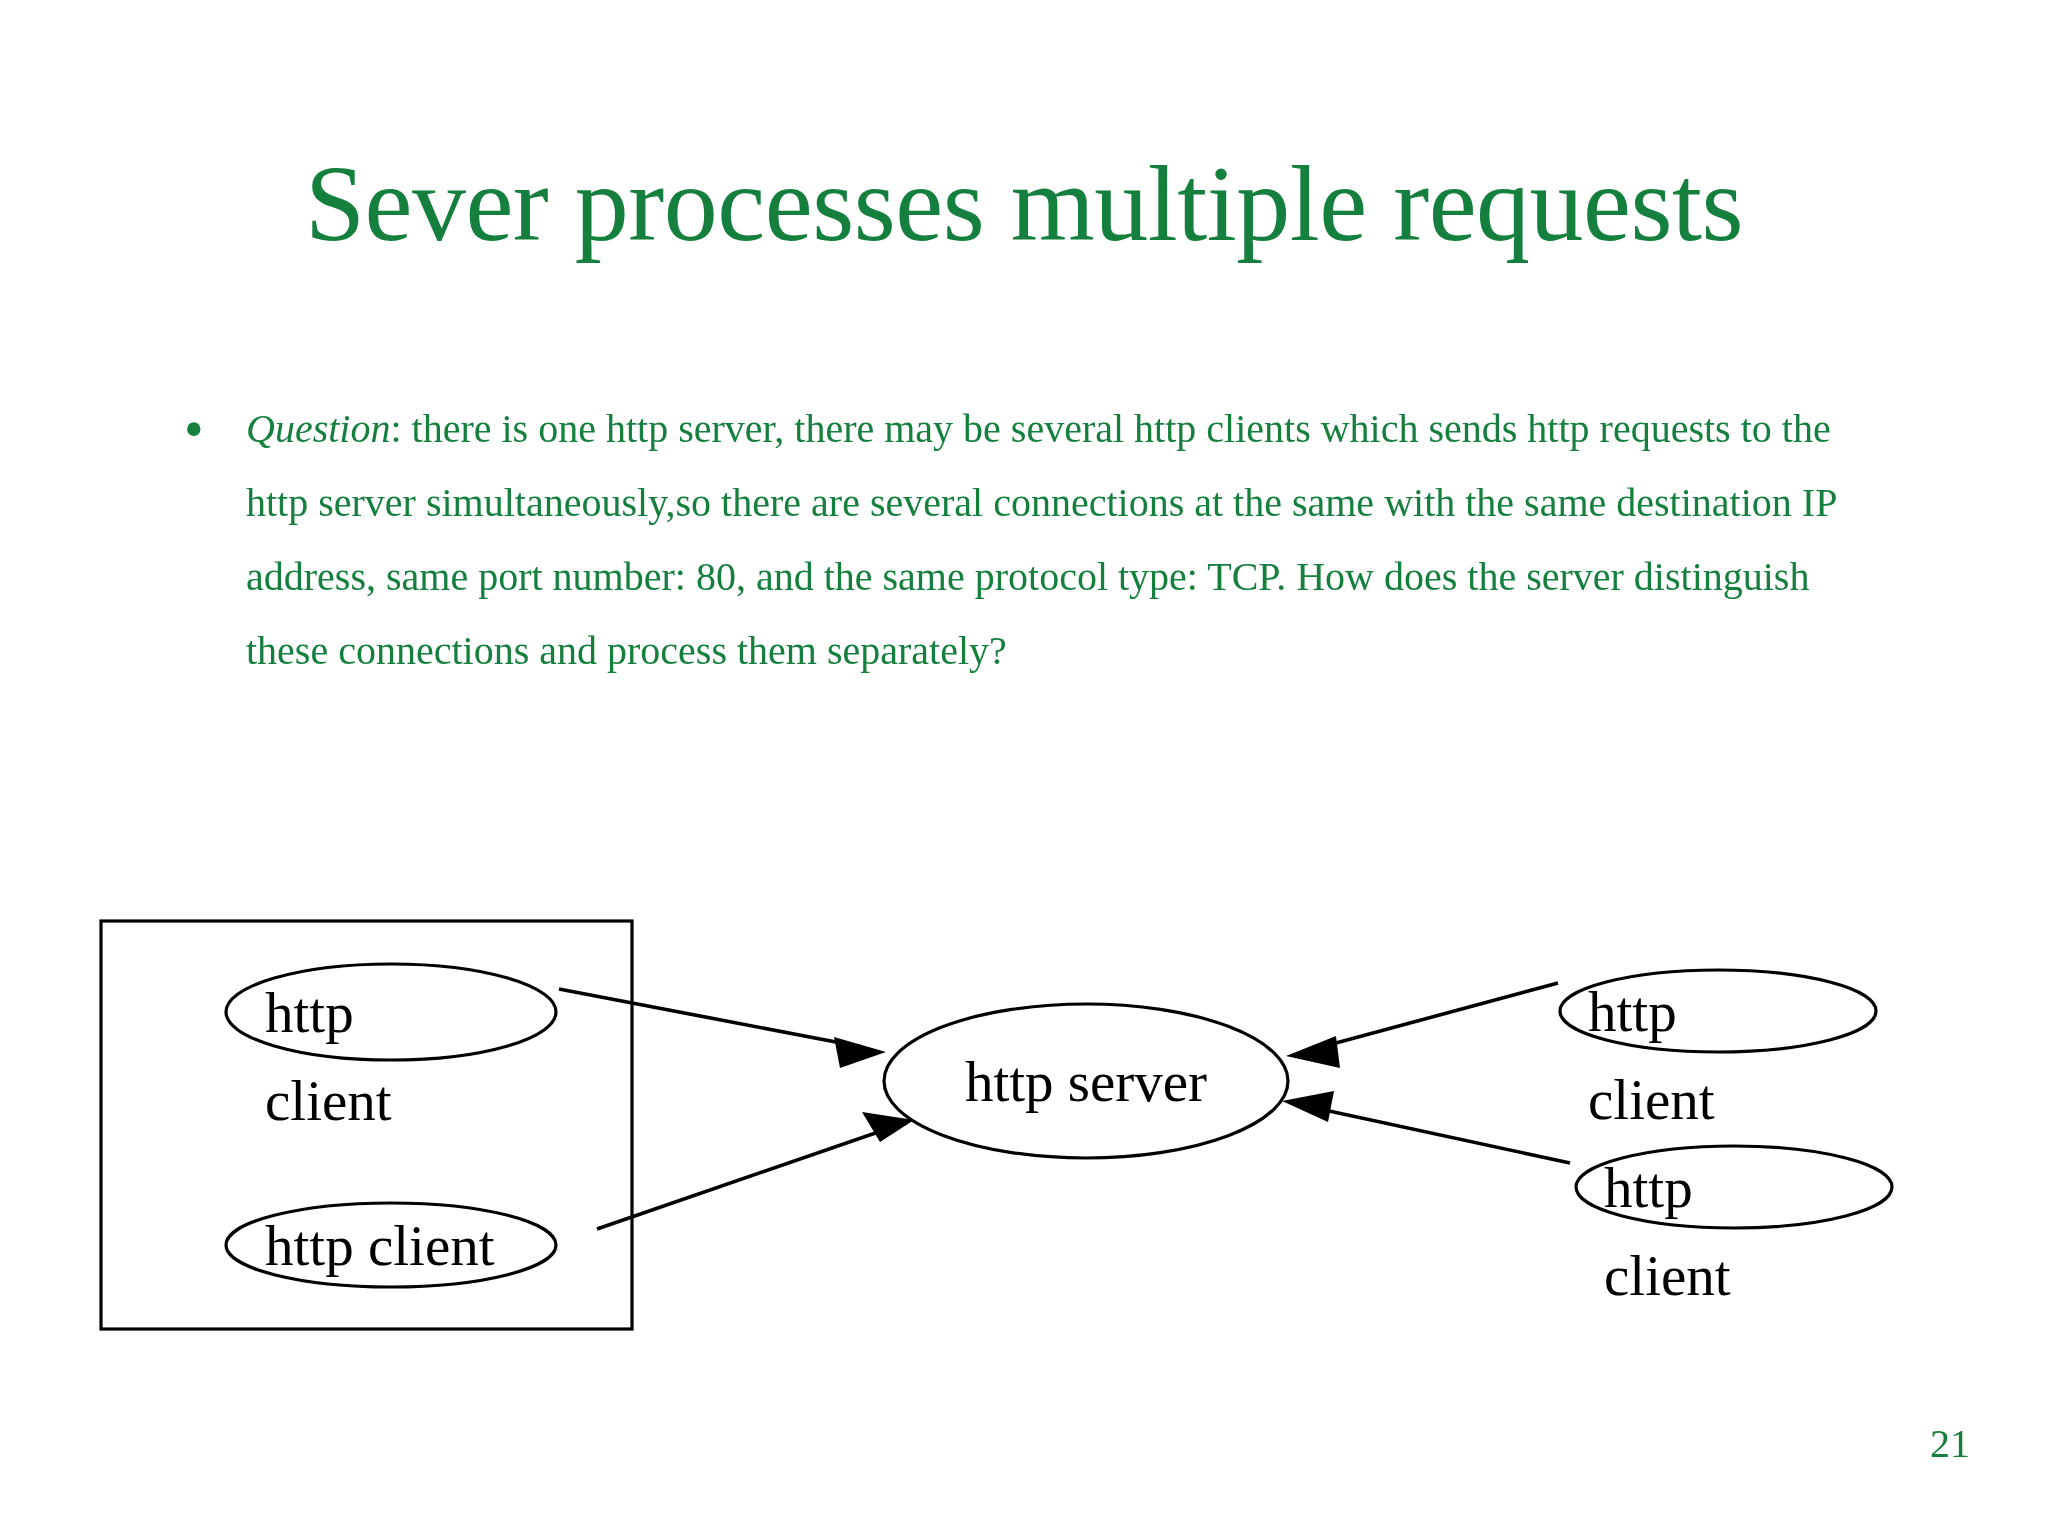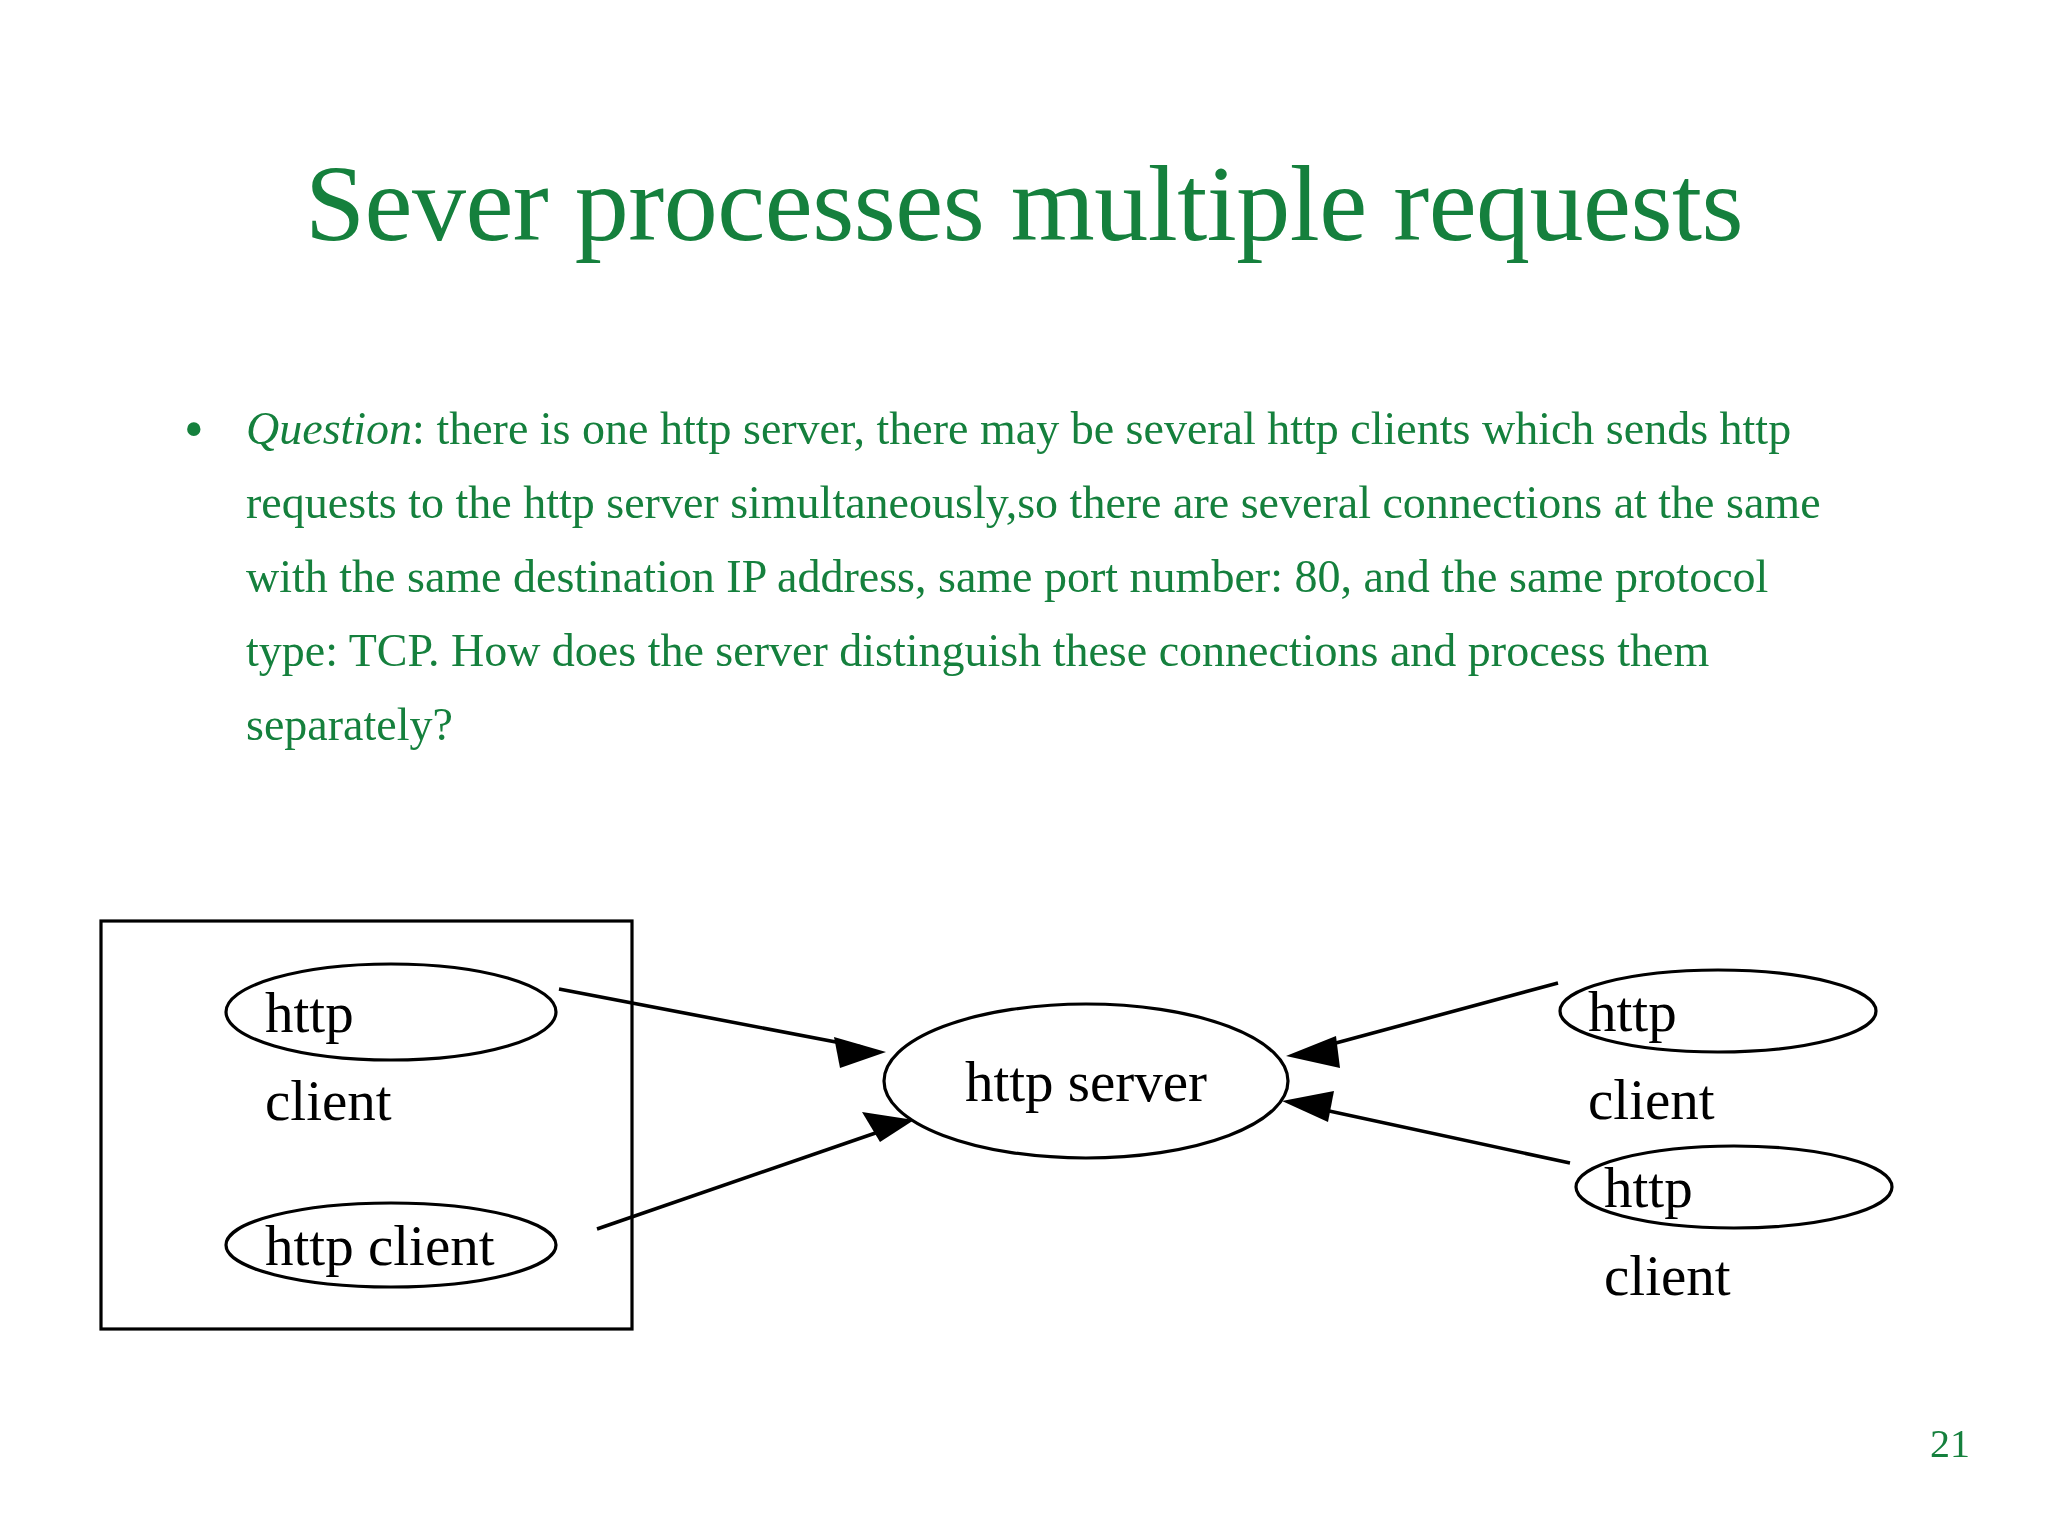--- a/index.html
+++ b/index.html
@@ -47,21 +47,21 @@
     flex: 0 0 auto;
     width: 62px;
     font-size: 56px;
     line-height: 74px;
     text-align: left;
     padding-left: 6px;
   }
   .bullet-text {
     flex: 0 0 auto;
     width: 1600px;
-    font-size: 46px;
+    font-size: 40px;
     line-height: 74px;
     text-align: left;
   }
   .bullet-text .em {
     font-style: italic;
   }
 
   
   #diagram {
     position: absolute;

